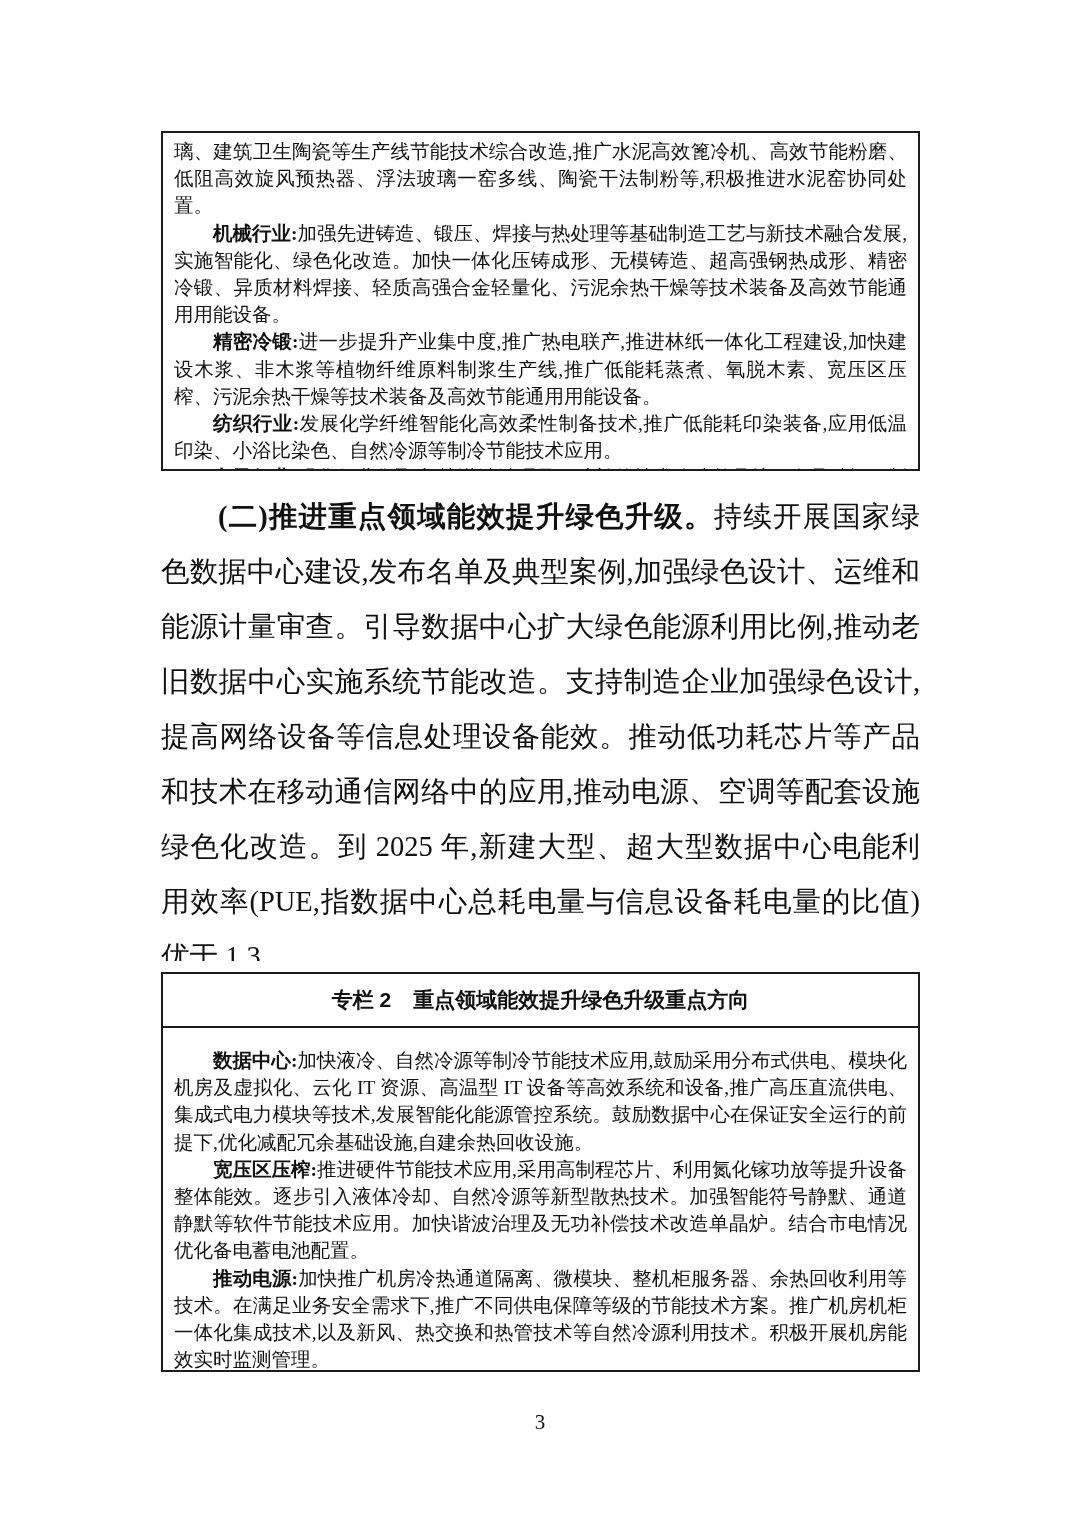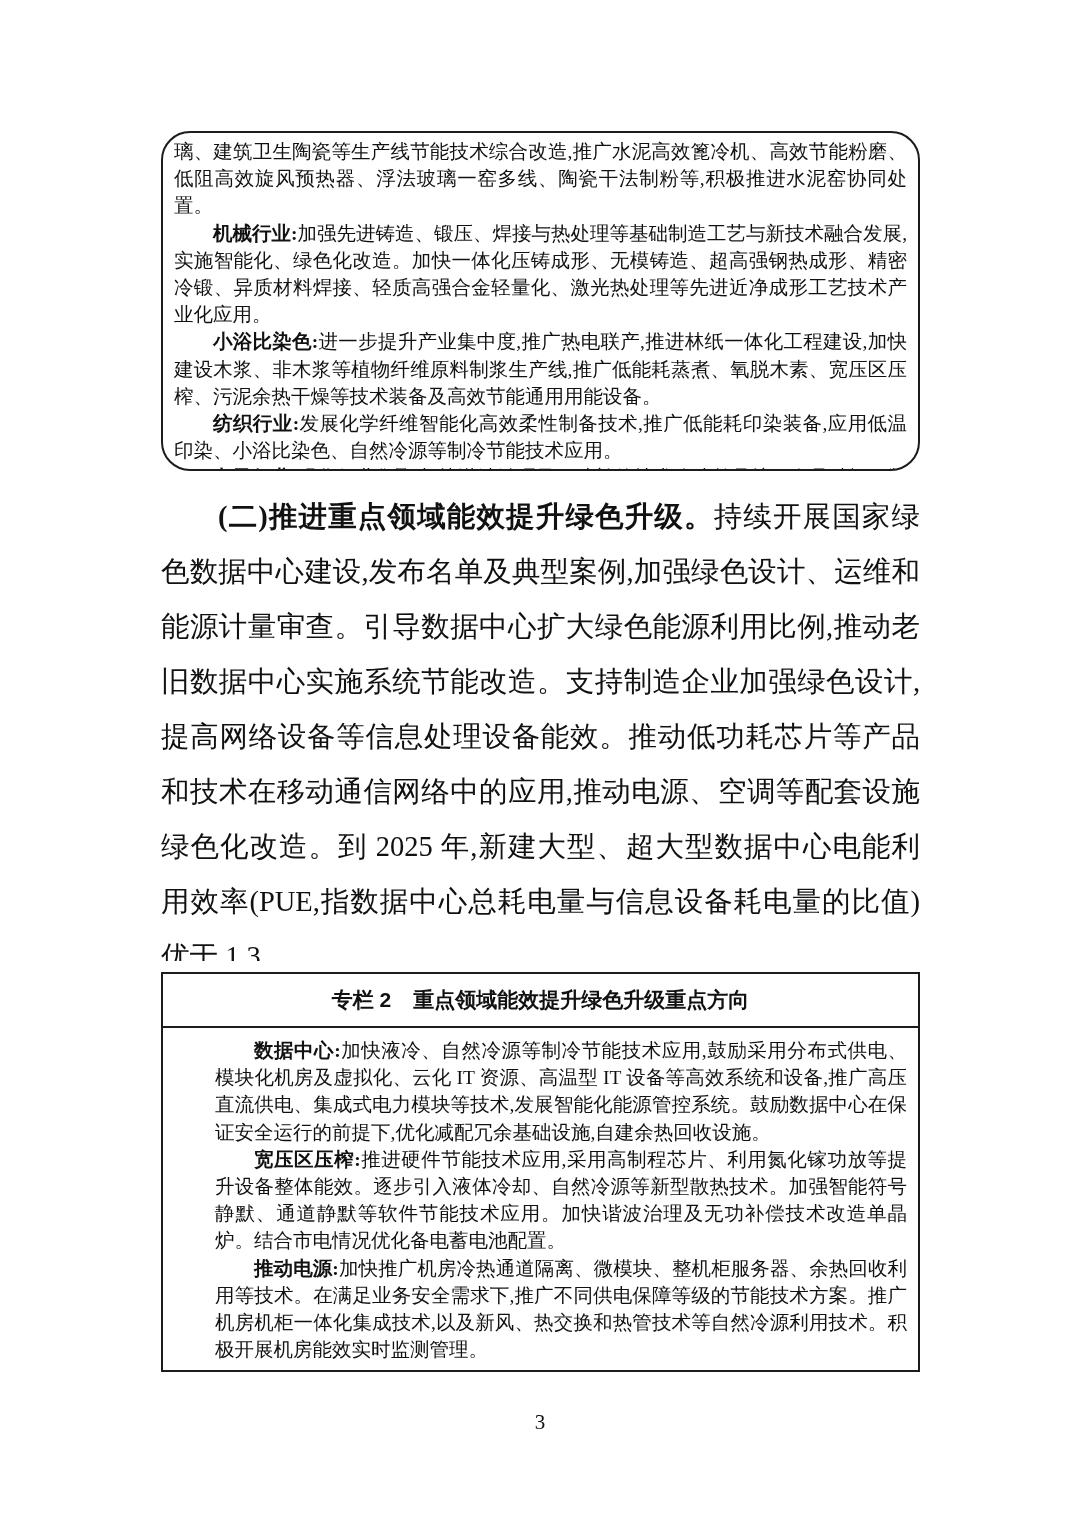--- a/index.html
+++ b/index.html
@@ -23,21 +23,20 @@
     width: 759px;
     border: 2px solid #1c1c1c;
     box-sizing: border-box;
     background: #ffffff;
     overflow: hidden;
   }
   .box-industries {
     top: 131px;
     height: 340px;
     padding: 5px 11px 5px 11px;
-    border-radius: 29px;
   }
   .box-text {
     font-size: 19.5px;
     line-height: 27.2px;
     text-align: justify;
   }
   .box-para {
     margin: 0;
     text-indent: 2em;
   }
@@ -80,43 +79,42 @@
     align-items: center;
     justify-content: center;
     font-family: "Liberation Sans", "DejaVu Sans", sans-serif;
     font-weight: 700;
     font-size: 21px;
   }
   .column-title-label {
     margin-right: 22px;
   }
   .column-body {
-    padding: 9px 11px;
-    margin-left: 41px;
+    padding: 19px 11px;
   }
   
   .page-number {
     position: absolute;
     top: 1408px;
     left: 0;
     width: 100%;
     text-align: center;
     font-size: 21px;
     line-height: 28px;
   }
 </style>
 </head>
 <body>
 
 <div class="page">
 
   <div class="callout-box box-industries box-text">
     <p class="box-para continuation"><span class="bold-lead"></span><span>璃、建筑卫生陶瓷等生产线节能技术综合改造,推广水泥高效篦冷机、高效节能粉磨、低阻高效旋风预热器、浮法玻璃一窑多线、陶瓷干法制粉等,积极推进水泥窑协同处置。</span></p>
-    <p class="box-para"><span class="bold-lead">机械行业:</span><span>加强先进铸造、锻压、焊接与热处理等基础制造工艺与新技术融合发展,实施智能化、绿色化改造。加快一体化压铸成形、无模铸造、超高强钢热成形、精密冷锻、异质材料焊接、轻质高强合金轻量化、激光热处理等先进近净成形工艺技术产业化应用。</span></p>
-    <p class="box-para"><span class="bold-lead">小浴比染色:</span><span>进一步提升产业集中度,推广热电联产,推进林纸一体化工程建设,加快建设木浆、非木浆等植物纤维原料制浆生产线,推广低能耗蒸煮、氧脱木素、宽压区压榨、污泥余热干燥等技术装备及高效节能通用用能设备。</span></p>
+    <p class="box-para"><span class="bold-lead">机械行业:</span><span>加强先进铸造、锻压、焊接与热处理等基础制造工艺与新技术融合发展,实施智能化、绿色化改造。加快一体化压铸成形、无模铸造、超高强钢热成形、精密冷锻、异质材料焊接、轻质高强合金轻量化、污泥余热干燥等技术装备及高效节能通用用能设备。</span></p>
+    <p class="box-para"><span class="bold-lead">精密冷锻:</span><span>进一步提升产业集中度,推广热电联产,推进林纸一体化工程建设,加快建设木浆、非木浆等植物纤维原料制浆生产线,推广低能耗蒸煮、氧脱木素、宽压区压榨、污泥余热干燥等技术装备及高效节能通用用能设备。</span></p>
     <p class="box-para"><span class="bold-lead">纺织行业:</span><span>发展化学纤维智能化高效柔性制备技术,推广低能耗印染装备,应用低温印染、小浴比染色、自然冷源等制冷节能技术应用。</span></p>
     <p class="box-para"><span class="bold-lead">电子行业:</span><span>强化行业集聚,加快谐波治理及无功补偿技术改造单晶炉、多晶硅闭环制造、先进拉晶、节能光纤预制及拉丝等研发应用。</span></p>
   </div>
 
   <p class="main-paragraph"><span class="main-lead">(二)推进重点领域能效提升绿色升级。</span><span>持续开展国家绿色数据中心建设,发布名单及典型案例,加强绿色设计、运维和能源计量审查。引导数据中心扩大绿色能源利用比例,推动老旧数据中心实施系统节能改造。支持制造企业加强绿色设计,提高网络设备等信息处理设备能效。推动低功耗芯片等产品和技术在移动通信网络中的应用,推动电源、空调等配套设施绿色化改造。到 2025 年,新建大型、超大型数据中心电能利用效率(PUE,指数据中心总耗电量与信息设备耗电量的比值)优于 1.3。</span></p>
 
   <div class="callout-box box-column">
     <div class="column-title-row">
       <span class="column-title-label">专栏 2</span>
       <span>重点领域能效提升绿色升级重点方向</span>

